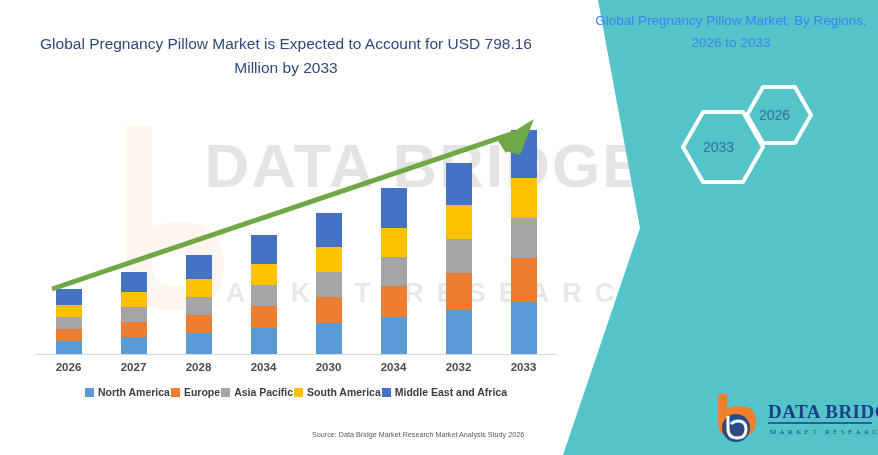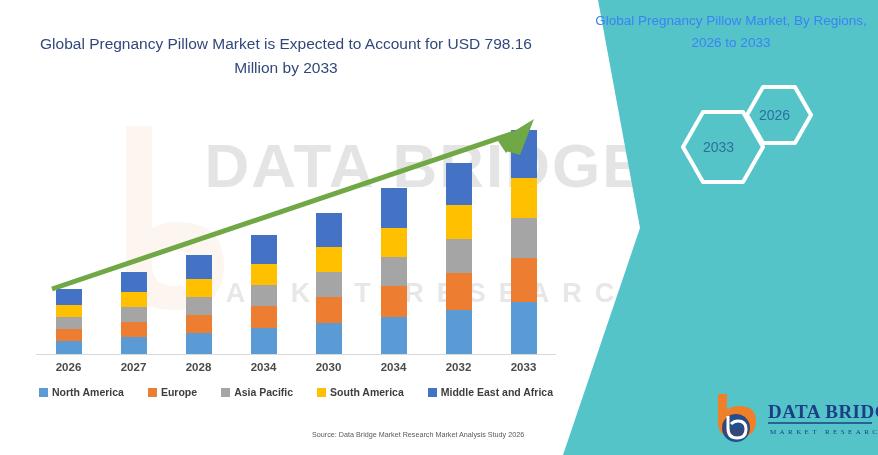--- a/index.html
+++ b/index.html
@@ -117,21 +117,21 @@
     color: #4a4a4a;
   }
 
   .legend {
     position: absolute;
     left: 36px; top: 386px;
     width: 520px;
     display: flex;
     justify-content: center;
     align-items: center;
-    gap: 24px;
+    gap: 1px;
   }
   .legend-item { display: flex; align-items: center; gap: 4px; }
   .swatch { width: 9px; height: 9px; display: inline-block; }
   .legend-label {
     font-size: 10.5px;
     font-weight: 700;
     color: #3d3d3d;
     white-space: nowrap;
   }
 

